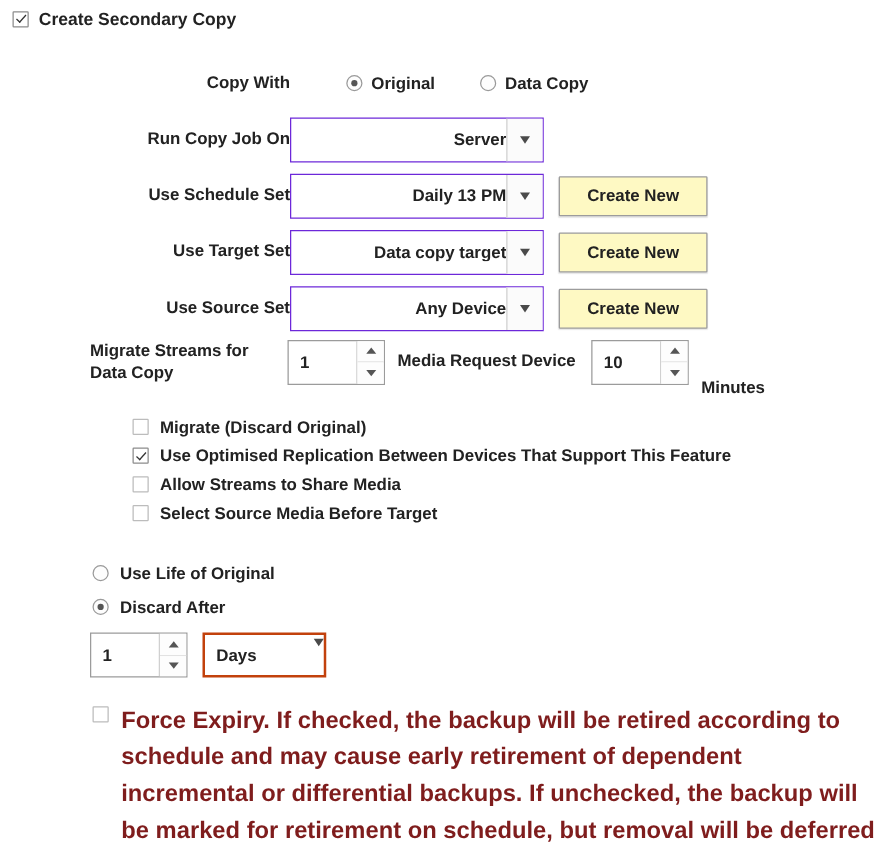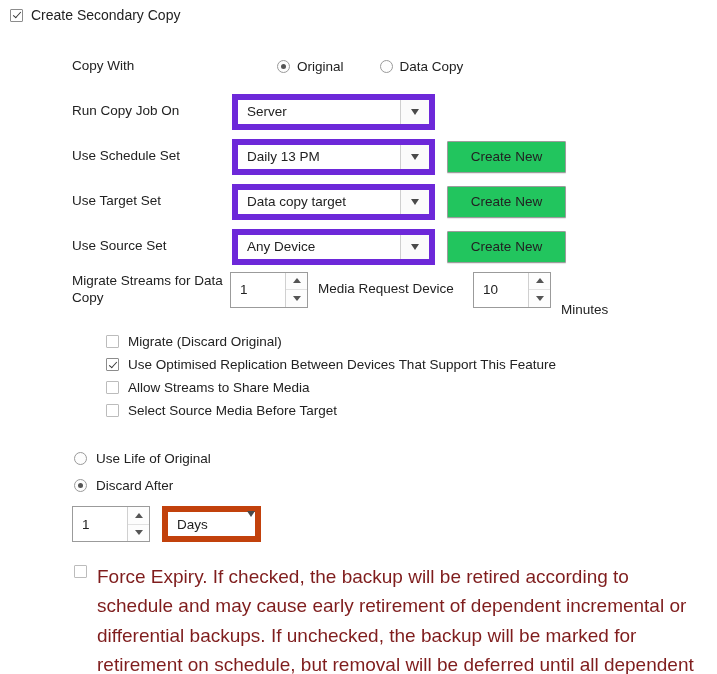--- a/index.html
+++ b/index.html
@@ -12,20 +12,21 @@
     background: #ffffff;
     font-family: "Liberation Sans", sans-serif;
     font-size: 13.5px;
     color: #222222;
     overflow: hidden;
   }
   .panel {
     position: relative;
     width: 717px;
     height: 628px;
+    font-weight: bold;
   }
 
   
   .top-row {
     display: flex;
     align-items: center;
     gap: 8px;
     padding: 7px 0 0 10px;
   }
   .top-row .label {
@@ -79,20 +80,21 @@
     height: 5px;
     border-radius: 50%;
     background: #555;
   }
 
   
   .form {
     position: absolute;
     left: 72px;
     top: 44px;
+    text-align: right;
   }
   .frow {
     display: flex;
     align-items: center;
     height: 45px;
   }
   .flabel {
     width: 160px;
     font-size: 13.5px;
     color: #222;
@@ -110,21 +112,21 @@
     width: 36px;
   }
   .radio-group .rlabel {
     font-size: 13.5px;
   }
 
   
   .select {
     width: 203px;
     height: 36px;
-    border: 6px solid #6d28d9;
+    border: 1px solid #6d28d9;
     background: #ffffff;
     display: flex;
     align-items: center;
     box-sizing: border-box;
     position: relative;
   }
   .select .val {
     padding-left: 9px;
     font-size: 13.5px;
     color: #222;
@@ -148,21 +150,21 @@
     border-left: 4.5px solid transparent;
     border-right: 4.5px solid transparent;
     border-top: 6px solid #4a4a4a;
   }
 
   
   .btn {
     height: 32px;
     min-width: 119px;
     margin-left: 12px;
-    background: #22c55e;
+    background: #fef9c3;
     border: 1px solid #9c9c9c;
     box-shadow: 0 1px 1px rgba(0,0,0,0.10);
     font-size: 13.5px;
     color: #222;
     display: flex;
     align-items: center;
     justify-content: center;
     box-sizing: border-box;
     border-radius: 1px;
   }
@@ -274,21 +276,21 @@
     position: absolute;
     left: 72px;
     top: 506px;
     display: flex;
     align-items: center;
   }
   .retire-row .unit-select {
     width: 99px;
     height: 36px;
     margin-left: 12px;
-    border: 6px solid #c2410c;
+    border: 2px solid #c2410c;
     background: #ffffff;
     display: flex;
     align-items: center;
     box-sizing: border-box;
   }
   .retire-row .unit-select .val {
     padding-left: 9px;
     flex: 1;
     font-size: 13.5px;
   }

